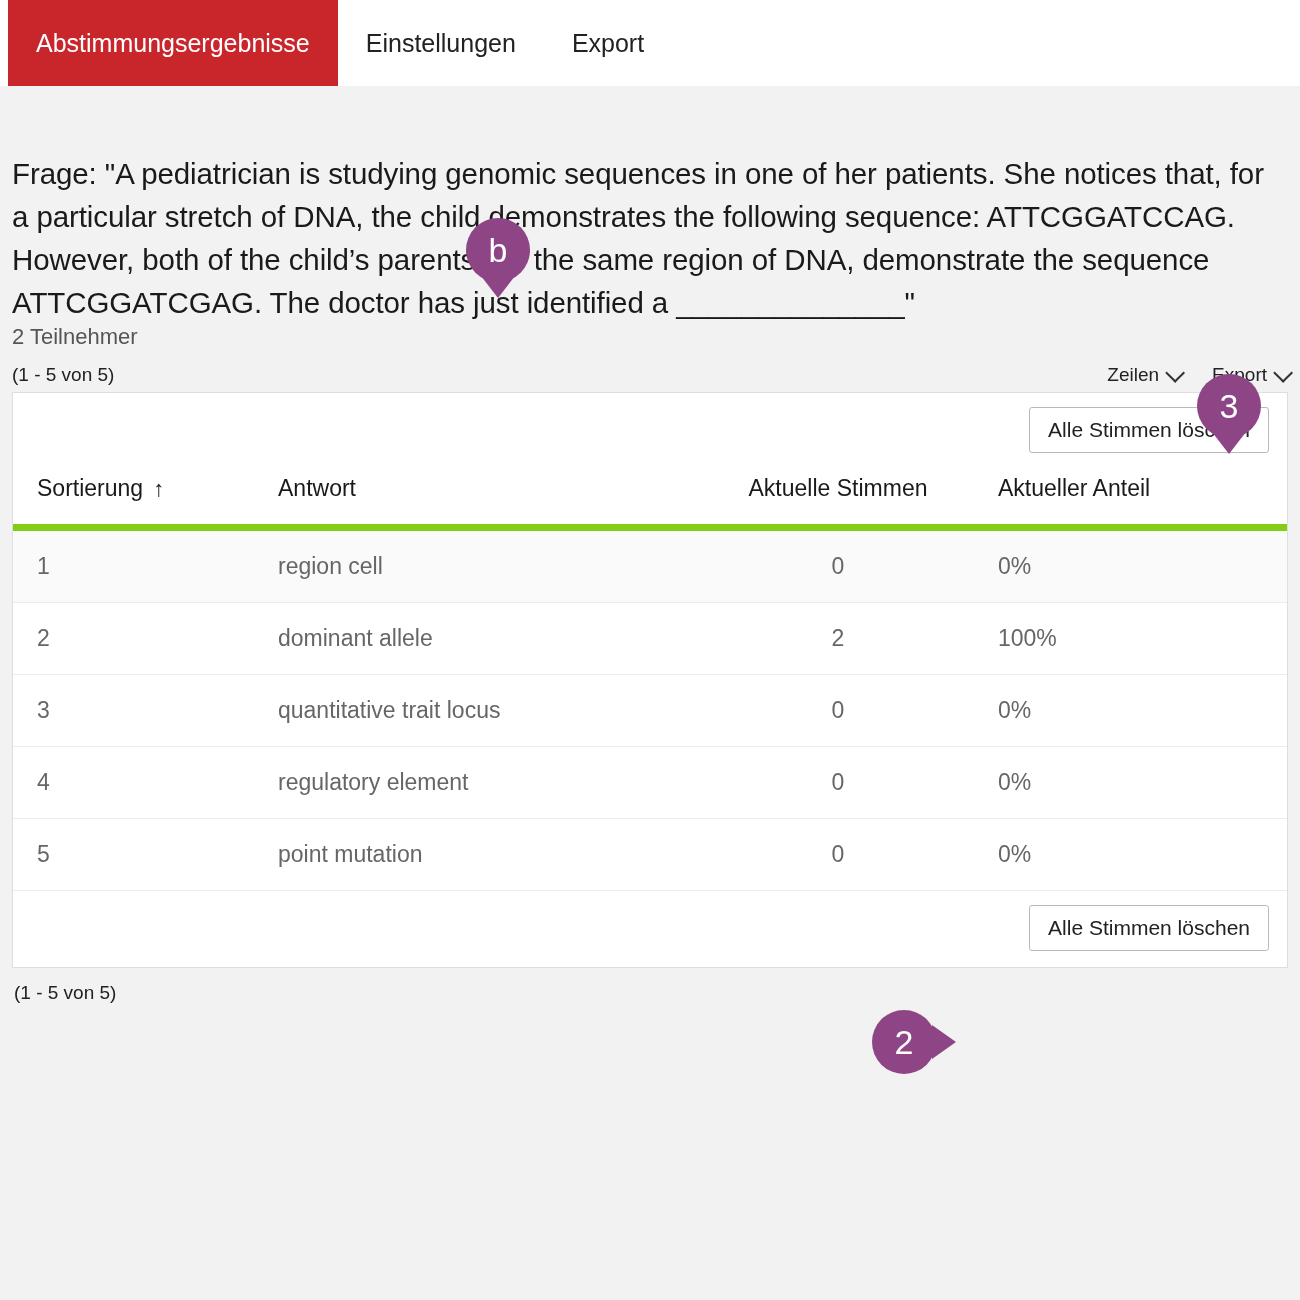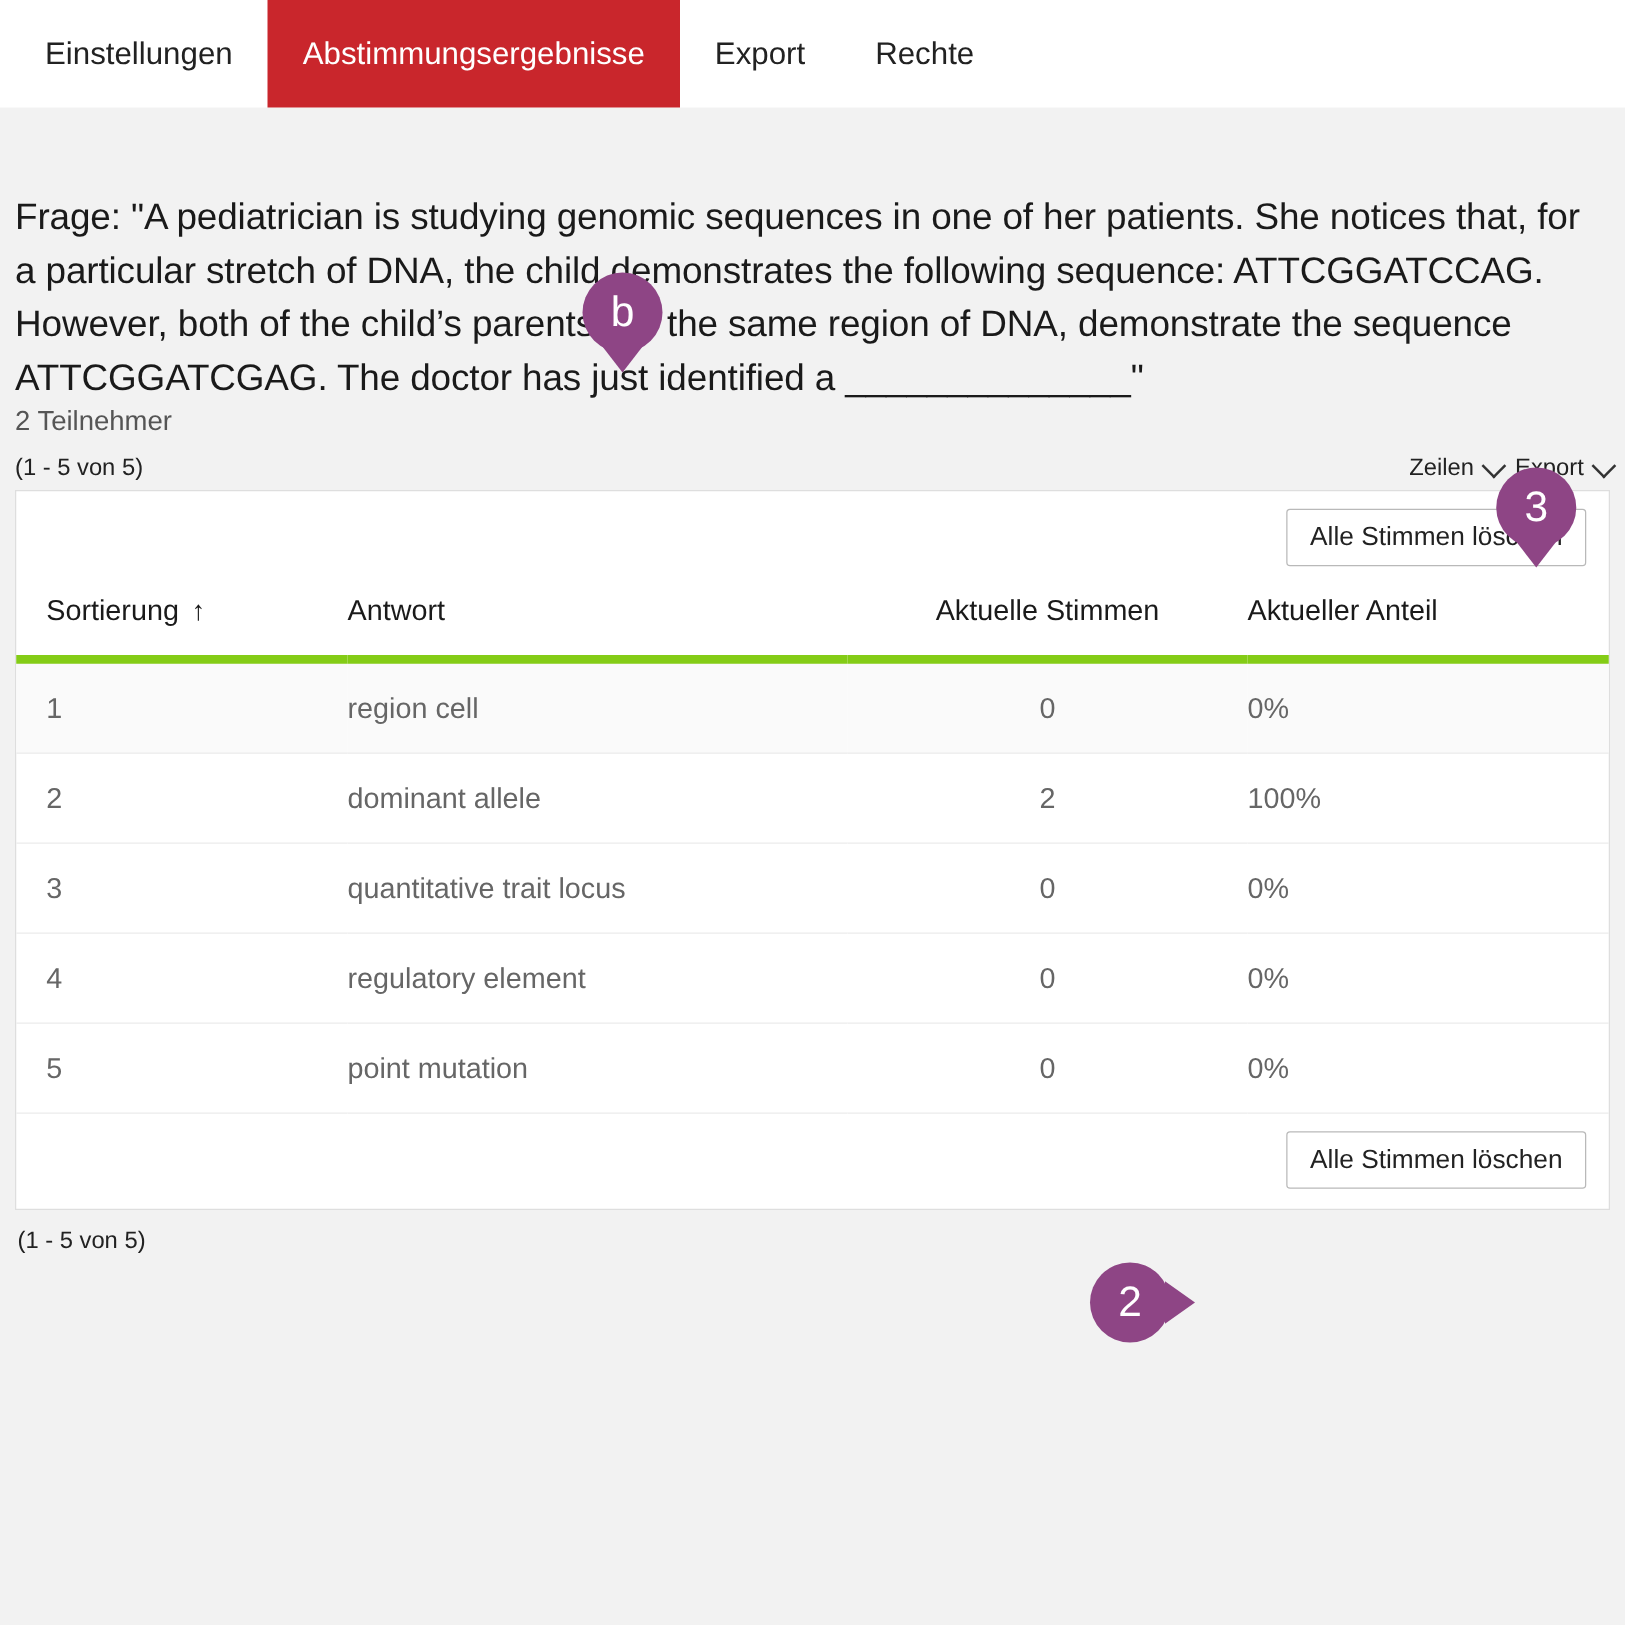--- a/index.html
+++ b/index.html
@@ -57,21 +57,21 @@
 
   .meta-row {
     display: flex;
     align-items: center;
     justify-content: space-between;
     margin-top: 14px;
     font-size: 19px;
     color: #333;
   }
   .meta-left { color: #222; }
-  .meta-right { display: flex; gap: 12px; align-items: center; }
+  .meta-right { display: flex; gap: 32px; align-items: center; }
   .meta-ctrl {
     display: inline-flex;
     align-items: center;
     gap: 7px;
     cursor: pointer;
     color: #222;
     font-size: 19px;
   }
   .chev {
     display: inline-block;
@@ -186,24 +186,23 @@
   }
 
   #pin-b { left: 466px; top: 132px; }
   #pin-3 { left: 1197px; top: 288px; }
   #pin-2 { left: 872px; top: 924px; }
 </style>
 </head>
 <body>
 
 <div class="tabbar">
+  <div class="tab active">Abstimmungsergebnisse</div>
   <div class="tab">Einstellungen</div>
-  <div class="tab active">Abstimmungsergebnisse</div>
   <div class="tab">Export</div>
-  <div class="tab">Rechte</div>
 </div>
 
 <div class="content">
 
   <div class="question">Frage: "A pediatrician is studying genomic sequences in one of her patients. She notices that, for a particular stretch of DNA, the child demonstrates the following sequence: ATTCGGATCCAG. However, both of the child’s parents, for the same region of DNA, demonstrate the sequence ATTCGGATCGAG. The doctor has just identified a ______________"</div>
 
   <div class="participants">2 Teilnehmer</div>
 
   <div class="meta-row">
     <div class="meta-left">(1 - 5 von 5)</div>

